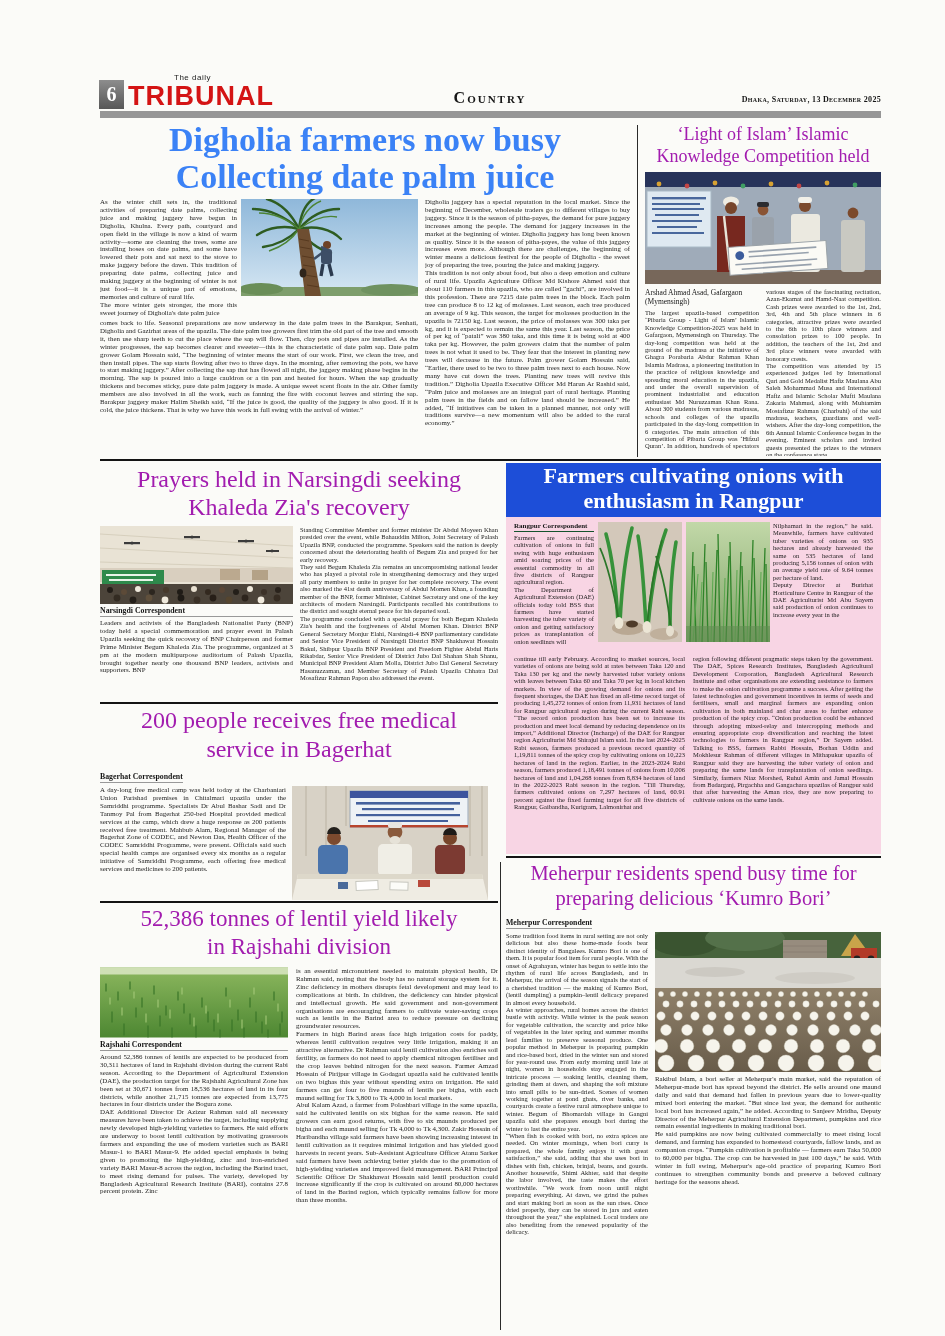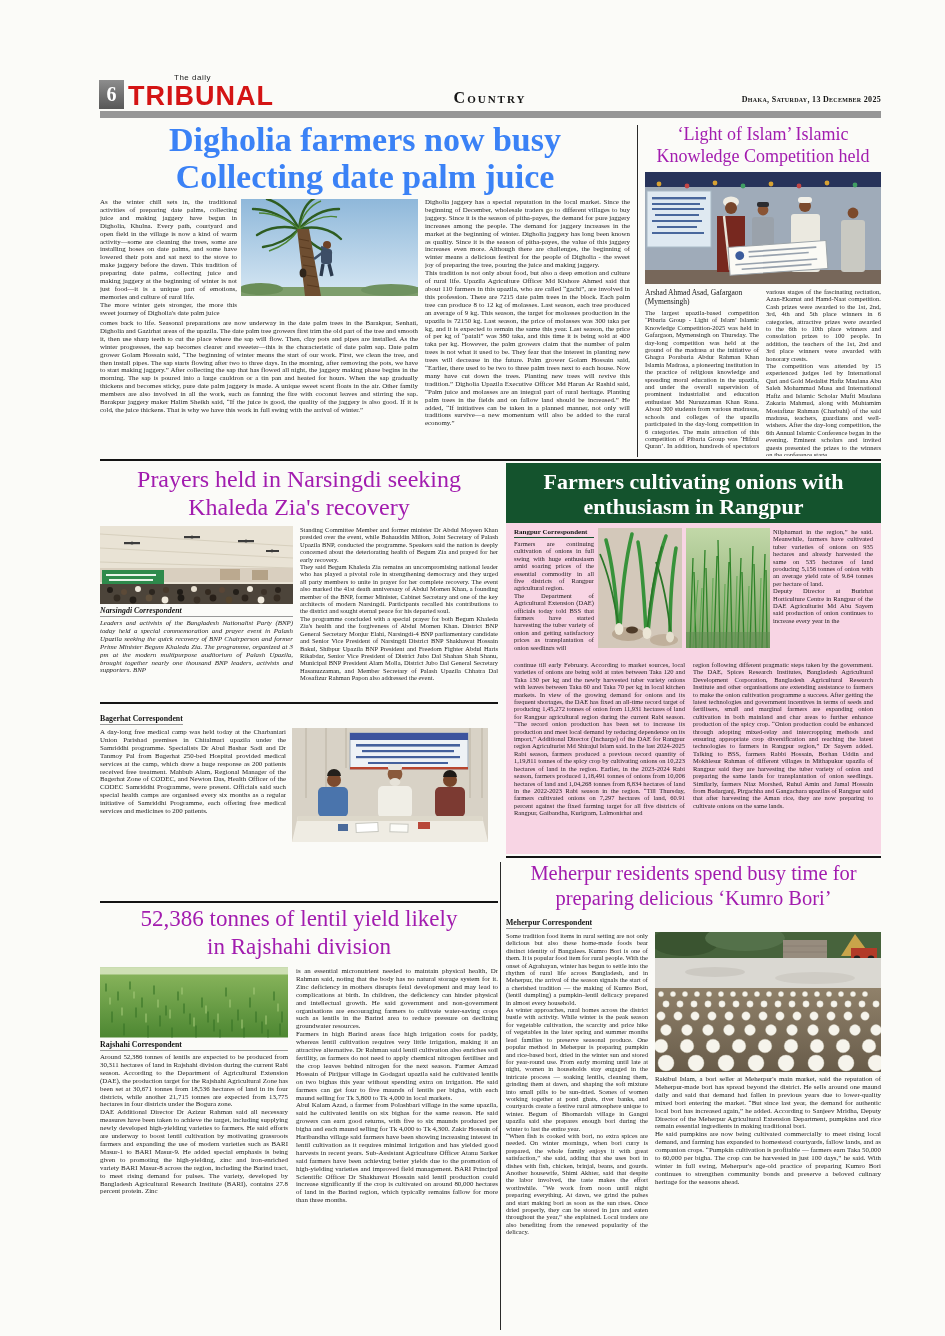--- a/index.html
+++ b/index.html
@@ -47,21 +47,21 @@
   .art2-c1{width:114px;}
   .art2-c2{width:115px;height:168px;}
   .art2-byline{font-size:7.5px;white-space:pre-line;margin-bottom:3px;}
   .art2-c1-text{height:142px;}
   .hrule-a{left:100px;top:459px;width:781px;}
 
   
   .art3{left:100px;top:465px;width:398px;}
   .art3 .headline{font-size:24px;line-height:28px;}
   .art3-cols{display:flex;gap:7px;margin-top:5px;height:172px;}
-  .art3-c1{width:193px;font-style:italic;}
+  .art3-c1{width:193px;}
   .art3-photo{width:193px;height:78px;}
   .art3-c1 .corr{display:block;margin-top:2px;}
   .art3-c1-text{height:72px;margin-top:2px;}
   .art3-c2{width:198px;height:172px;}
   .hrule-b{left:100px;top:702px;width:398px;}
 
   
   .art5{left:100px;top:706px;width:398px;}
   .art5 .headline{font-size:24px;line-height:29px;}
   .art5 .corr{display:inline-block;margin-top:3px;}
@@ -75,22 +75,22 @@
   .art6 .headline{font-size:23px;line-height:28px;}
   .art6-cols{display:flex;gap:8px;margin-top:6px;height:362px;}
   .art6-c1{width:188px;}
   .art6-photo{width:188px;height:71px;}
   .art6-c1 .corr{display:block;margin-top:2px;}
   .art6-c1-text{height:258px;margin-top:2px;}
   .art6-c2{width:202px;height:362px;}
 
   
   .art4{left:506px;top:463px;width:375px;height:391px;background:#f8d5e4;}
-  .art4-header{background:#14532d;color:#fff;font-weight:700;font-size:22px;line-height:25px;
-               text-align:center;padding:6px 0 4px;white-space:pre-line;}
+  .art4-header{background:#1d4ed8;color:#fff;font-weight:700;font-size:22px;line-height:25px;
+               text-align:center;padding:0 0 4px;white-space:pre-line;}
   .art4-body{padding:5px 8px 0;}
   .art4-rowA{display:flex;justify-content:space-between;height:128px;}
   .art4-cA{width:80px;}
   .art4-cA-text{height:110px;}
   .art4-photos{width:172px;display:flex;gap:4px;}
   .art4-cB{width:100px;height:128px;}
   .art4-rowB{display:flex;gap:8px;margin-top:5px;height:192px;}
   .art4-cC{width:171px;height:192px;}
   .art4-cD{width:180px;height:192px;}
   .hrule-d{left:506px;top:856px;width:375px;}
@@ -302,20 +302,22 @@
         <div class="body-text dense art3-c1-text">Leaders and activists of the Bangladesh Nationalist Party (BNP) today held a special commemoration and prayer event in Palash Upazila seeking the quick recovery of BNP Chairperson and former Prime Minister Begum Khaleda Zia. The programme, organized at 3 pm at the modern multipurpose auditorium of Palash Upazila, brought together nearly one thousand BNP leaders, activists and supporters. BNP</div>
       </div>
       <div class="body-text xdense art3-c2">Standing Committee Member and former minister Dr Abdul Moyeen Khan presided over the event, while Bahauddin Milton, Joint Secretary of Palash Upazila BNP, conducted the programme. Speakers said the nation is deeply concerned about the deteriorating health of Begum Zia and prayed for her early recovery.
 They said Begum Khaleda Zia remains an uncompromising national leader who has played a pivotal role in strengthening democracy and they urged all party members to unite in prayer for her complete recovery. The event also marked the 41st death anniversary of Abdul Momen Khan, a founding member of the BNP, former Minister, Cabinet Secretary and one of the key architects of modern Narsingdi. Participants recalled his contributions to the district and sought eternal peace for his departed soul.
 The programme concluded with a special prayer for both Begum Khaleda Zia's health and the forgiveness of Abdul Momen Khan. District BNP General Secretary Monjur Elahi, Narsingdi-4 BNP parliamentary candidate and Senior Vice President of Narsingdi District BNP Shakhawat Hossain Bakul, Shibpur Upazila BNP President and Freedom Fighter Abdul Haris Rikabdar, Senior Vice President of District Jubo Dal Shahan Shah Shanu, Municipal BNP President Alam Molla, District Jubo Dal General Secretary Hasanuzzaman, and Member Secretary of Palash Upazila Chhatra Dal Mosafizur Rahman Papon also addressed the event.</div>
     </div>
   </div>
   <div class="hrule hrule-b"></div>
 
   <div class="abs art5">
+    <div class="headline">200 people receives free medical
+service in Bagerhat</div>
     <div class="corr" style="display:inline-block;margin-top:8px;">Bagerhat Correspondent</div>
     <div class="art5-row">
       <div class="body-text dense art5-text">A day-long free medical camp was held today at the Charbaniari Union Parishad premises in Chitalmari upazila under the Samriddhi programme. Specialists Dr Abul Bashar Sadi and Dr Tanmoy Pal from Bagerhat 250-bed Hospital provided medical services at the camp, which drew a huge response as 200 patients received free treatment. Mahbub Alam, Regional Manager of the Bagerhat Zone of CODEC, and Newton Das, Health Officer of the CODEC Samriddhi Programme, were present. Officials said such special health camps are organised every six months as a regular initiative of Samriddhi Programme, each offering free medical services and medicines to 200 patients.</div>
       <div class="art5-photo photo">
         <svg viewBox="0 0 196 114" width="196" height="114">
           <rect width="196" height="114" fill="#d8d2c6"></rect>
           <g stroke="#c9c2b4" stroke-width="2">
               <path d="M14,0 V70 M34,0 V66 M54,0 V40 M178,0 V70 M190,0 V70"></path>
             </g>
           <rect x="58" y="5" width="118" height="36" fill="#eef2f6" stroke="#9aa8b8"></rect>

